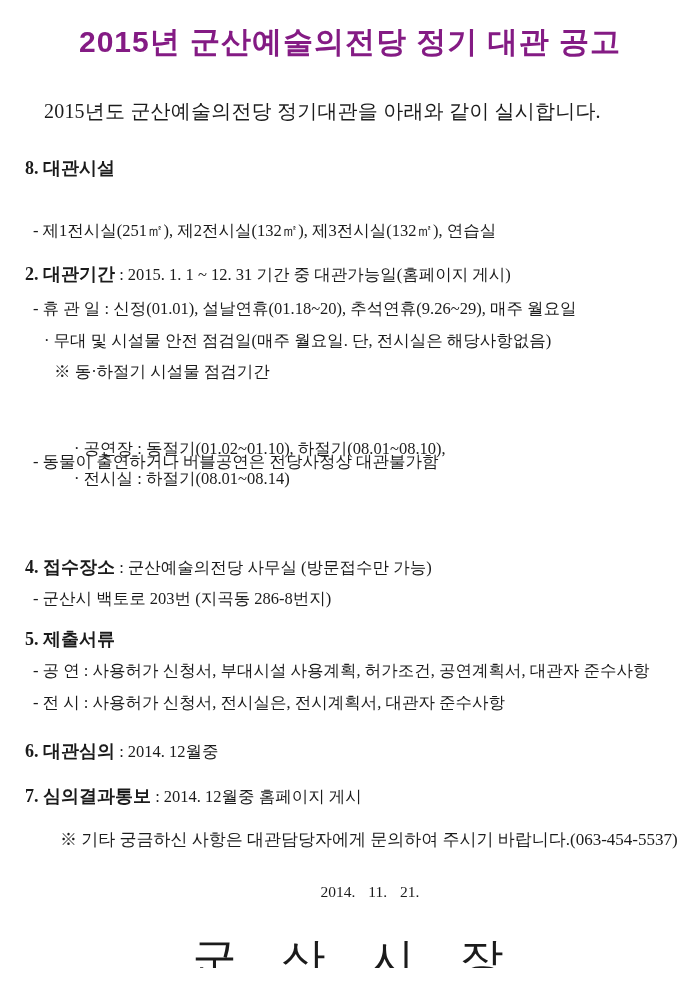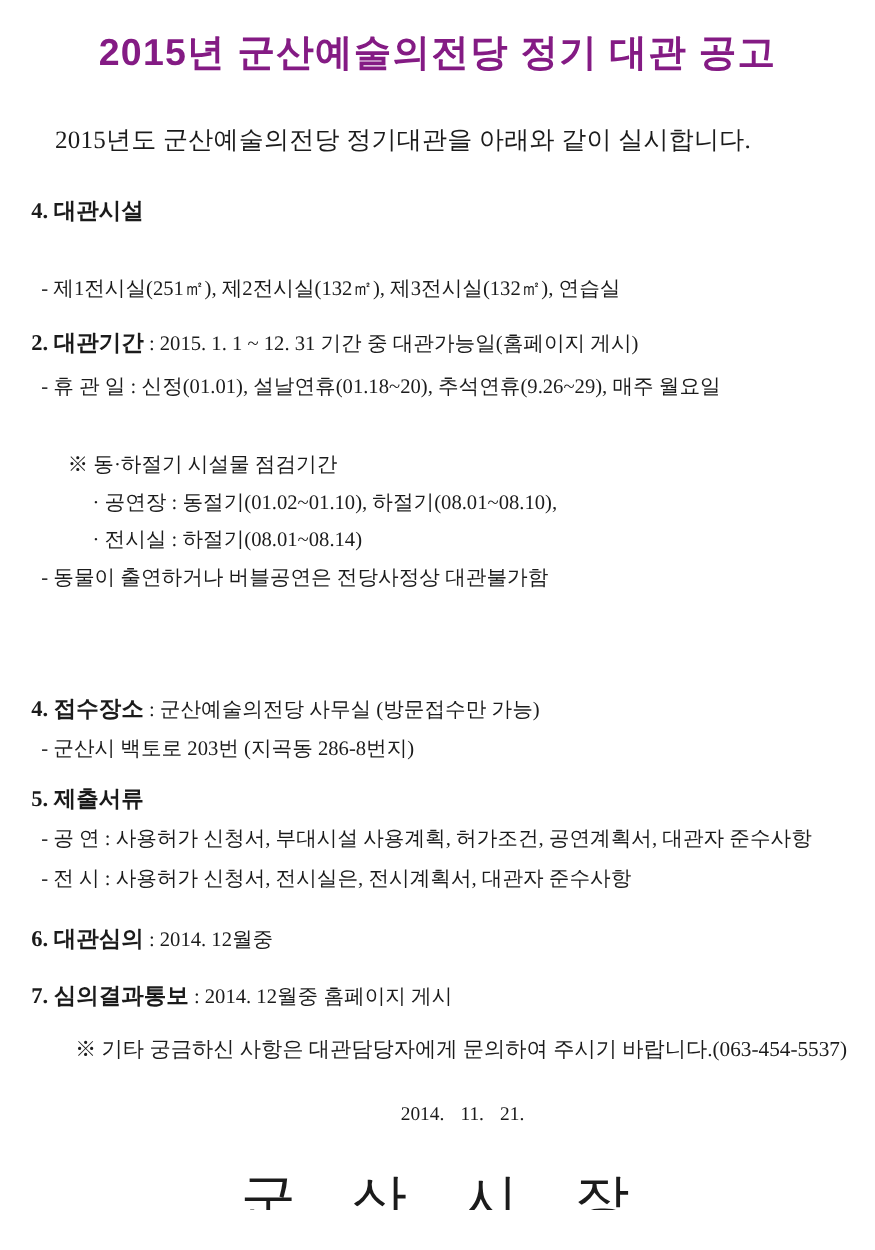--- a/index.html
+++ b/index.html
@@ -41,21 +41,21 @@
     font-weight:bold;
     font-size:18px;
   }
   .line .value{
     font-weight:normal;
     font-size:16.5px;
   }
   .indent-1{left:33px;}
   .indent-2{left:44px;}
   .indent-3{left:54px;}
-  .indent-4{left:74px;}
+  .indent-4{left:74px;margin-top:47px;}
   .note{
     position:absolute;
     left:36px;
     white-space:nowrap;
     font-size:17px;
     margin-left:24px;
   }
   .date{
     position:absolute;
     top:883px;left:0;width:700px;
@@ -75,25 +75,26 @@
 </style>
 </head>
 <body>
 
 <div class="page">
 
   <h1 class="title">2015년 군산예술의전당 정기 대관 공고</h1>
 
   <p class="intro">2015년도 군산예술의전당 정기대관을 아래와 같이 실시합니다.</p>
 
-  <div class="line" style="top:157px"><span class="label">4. 대관시설</span><span class="value"></span></div>
+  <div class="line" style="top:157px"><span class="label">8. 대관시설</span><span class="value"></span></div>
   <div class="line indent-1" style="top:221px">- 제1전시실(251㎡), 제2전시실(132㎡), 제3전시실(132㎡), 연습실</div>
 
   <div class="line" style="top:263px"><span class="label">2. 대관기간</span><span class="value"> : 2015. 1. 1 ~ 12. 31 기간 중 대관가능일(홈페이지 게시)</span></div>
   <div class="line indent-1" style="top:299px">- 휴 관 일 : 신정(01.01), 설날연휴(01.18~20), 추석연휴(9.26~29), 매주 월요일</div>
+  <div class="line indent-2" style="top:331px">· 무대 및 시설물 안전 점검일(매주 월요일. 단, 전시실은 해당사항없음)</div>
   <div class="line indent-3" style="top:362px">※ 동·하절기 시설물 점검기간</div>
   <div class="line indent-4" style="top:392px">· 공연장 : 동절기(01.02~01.10), 하절기(08.01~08.10),</div>
   <div class="line indent-4" style="top:422px">· 전시실 : 하절기(08.01~08.14)</div>
   <div class="line indent-1" style="top:452px">- 동물이 출연하거나 버블공연은 전당사정상 대관불가함</div>
 
 
   <div class="line" style="top:556px"><span class="label">4. 접수장소</span><span class="value"> : 군산예술의전당 사무실 (방문접수만 가능)</span></div>
   <div class="line indent-1" style="top:589px">- 군산시 백토로 203번 (지곡동 286-8번지)</div>
 
   <div class="line" style="top:628px"><span class="label">5. 제출서류</span><span class="value"></span></div>

